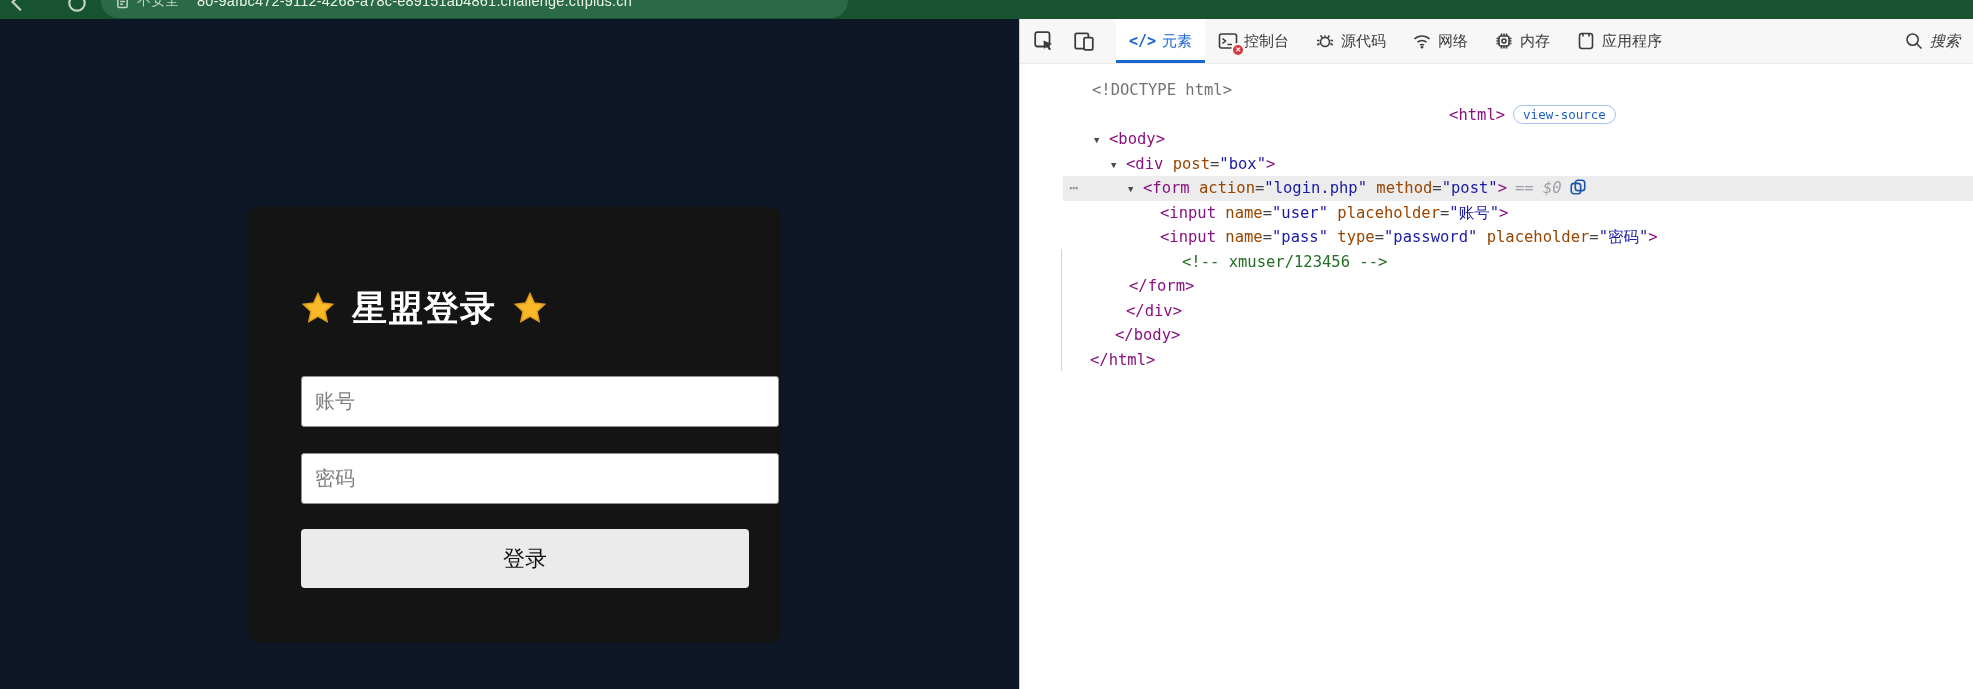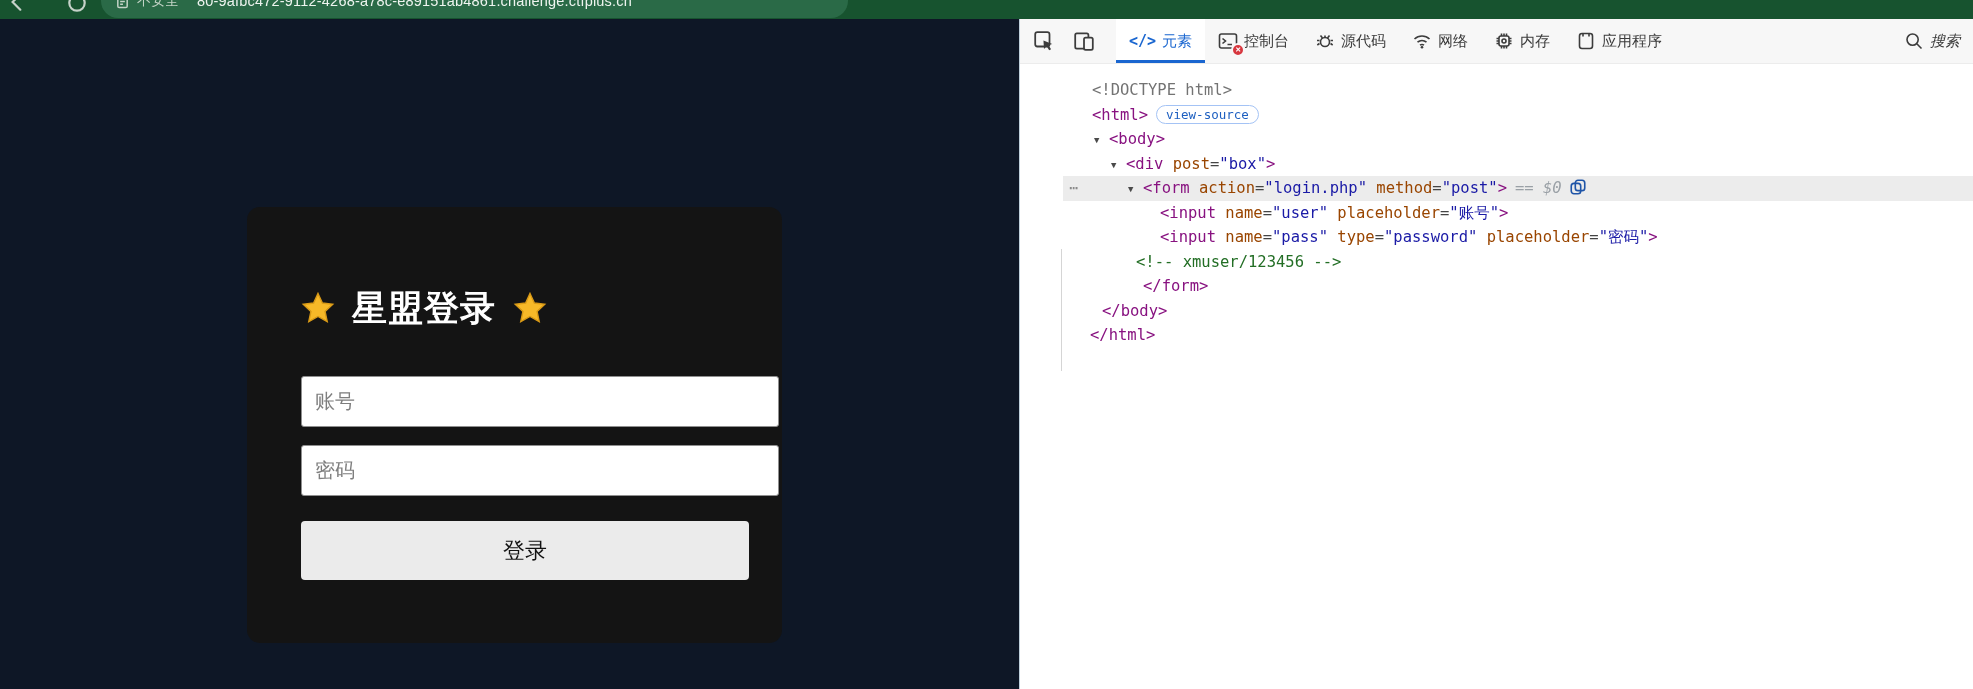--- a/index.html
+++ b/index.html
@@ -40,21 +40,21 @@
     margin:81px 0 0 0; height:40px; display:flex; align-items:center; gap:17px;
     color:#ffffff; font-size:35px; font-weight:bold; letter-spacing:1px;
   }
   .login-title svg { width:34px; height:34px; }
   .text-input {
     display:block; width:478px; height:51px; margin-top:48px;
     background:#ffffff; border:1px solid #8f8f8f; border-radius:3px;
     font-size:20px; padding:0 13px; color:#111; outline:none;
     font-family:"Liberation Sans", sans-serif;
   }
-  .text-input + .text-input { margin-top:18px; }
+  .text-input + .text-input { margin-top:26px; }
   .text-input::placeholder { color:#7e7e7e; }
   .login-btn {
     display:block; width:448px; height:59px; margin-top:25px;
     background:#ebebeb; border:none; border-radius:4px;
     font-size:22px; color:#111; cursor:pointer;
     font-family:"Liberation Sans", sans-serif;
   }
 
   
   .devtools {
@@ -236,28 +236,29 @@
               <circle cx="8.6" cy="8.6" r="5.6"></circle>
               <path d="M12.8 12.8L17.5 17.5"></path>
             </svg>
           </span>
           <span class="tab-label">搜索</span>
         </div>
       </div>
   </div>
   <div class="dt-code">
       <div class="code-line" style="padding-left: 14px;"><span class="twisty"></span><span class="tk-doctype">&lt;!DOCTYPE html&gt;</span></div>
-      <div class="code-line" style="padding-left: 14px;"><span class="twisty"></span><span class="tk-tag">&lt;html&gt;</span><span class="pill-badge">view-source</span></div>
+      <div class="code-line" style="padding-left: 14px; text-align: center;"><span class="twisty"></span><span class="tk-tag">&lt;html&gt;</span><span class="pill-badge">view-source</span></div>
       <div class="code-line" style="padding-left: 31px;"><span class="twisty">▼</span><span class="tk-tag">&lt;body&gt;</span></div>
       <div class="code-line" style="padding-left: 48px;"><span class="twisty">▼</span><span class="tk-tag">&lt;div</span><span class="tk-attr"> post</span><span class="tk-eq">=</span><span class="tk-val">"box"</span><span class="tk-tag">&gt;</span></div>
       <div class="code-line selected" style="padding-left: 65px;"><span class="leftmark">⋯</span><span class="twisty">▼</span><span class="tk-tag">&lt;form</span><span class="tk-attr"> action</span><span class="tk-eq">=</span><span class="tk-val">"login.php"</span><span class="tk-attr"> method</span><span class="tk-eq">=</span><span class="tk-val">"post"</span><span class="tk-tag">&gt;</span><span class="tk-meta">== $0</span><span class="copilot"><svg width="18" height="18" viewBox="0 0 20 20" fill="none" stroke="#1f55a8" stroke-width="1.8">
             <rect x="2.5" y="6" width="10.5" height="11.5" rx="3"></rect>
             <rect x="7" y="2.5" width="10.5" height="11.5" rx="3"></rect>
           </svg></span></div>
       <div class="code-line" style="padding-left: 82px;"><span class="twisty"></span><span class="tk-tag">&lt;input</span><span class="tk-attr"> name</span><span class="tk-eq">=</span><span class="tk-val">"user"</span><span class="tk-attr"> placeholder</span><span class="tk-eq">=</span><span class="tk-val">"账号"</span><span class="tk-tag">&gt;</span></div>
       <div class="code-line" style="padding-left: 82px;"><span class="twisty"></span><span class="tk-tag">&lt;input</span><span class="tk-attr"> name</span><span class="tk-eq">=</span><span class="tk-val">"pass"</span><span class="tk-attr"> type</span><span class="tk-eq">=</span><span class="tk-val">"password"</span><span class="tk-attr"> placeholder</span><span class="tk-eq">=</span><span class="tk-val">"密码"</span><span class="tk-tag">&gt;</span></div>
-      <div class="code-line" style="padding-left: 58px;"><span class="twisty"></span><span class="tk-comment">&lt;!-- xmuser/123456 --&gt;</span></div>
-      <div class="code-line" style="padding-left: 65px;"><span class="twisty"></span><span class="tk-tag">&lt;/form&gt;</span></div>
-      <div class="code-line" style="padding-left: 24px;"><span class="twisty"></span><span class="tk-tag">&lt;/body&gt;</span></div>
+      <div class="code-line" style="padding-left: 104px;"><span class="twisty"></span><span class="tk-comment">&lt;!-- xmuser/123456 --&gt;</span></div>
+      <div class="code-line" style="padding-left: 51px;"><span class="twisty"></span><span class="tk-tag">&lt;/form&gt;</span></div>
+      <div class="code-line" style="padding-left: 48px;"><span class="twisty"></span><span class="tk-tag">&lt;/div&gt;</span></div>
+      <div class="code-line" style="padding-left: 37px;"><span class="twisty"></span><span class="tk-tag">&lt;/body&gt;</span></div>
       <div class="code-line" style="padding-left: 12px;"><span class="twisty"></span><span class="tk-tag">&lt;/html&gt;</span></div>
     </div>
   <div class="guide-line"></div>
 </div>
 
 </body></html>

